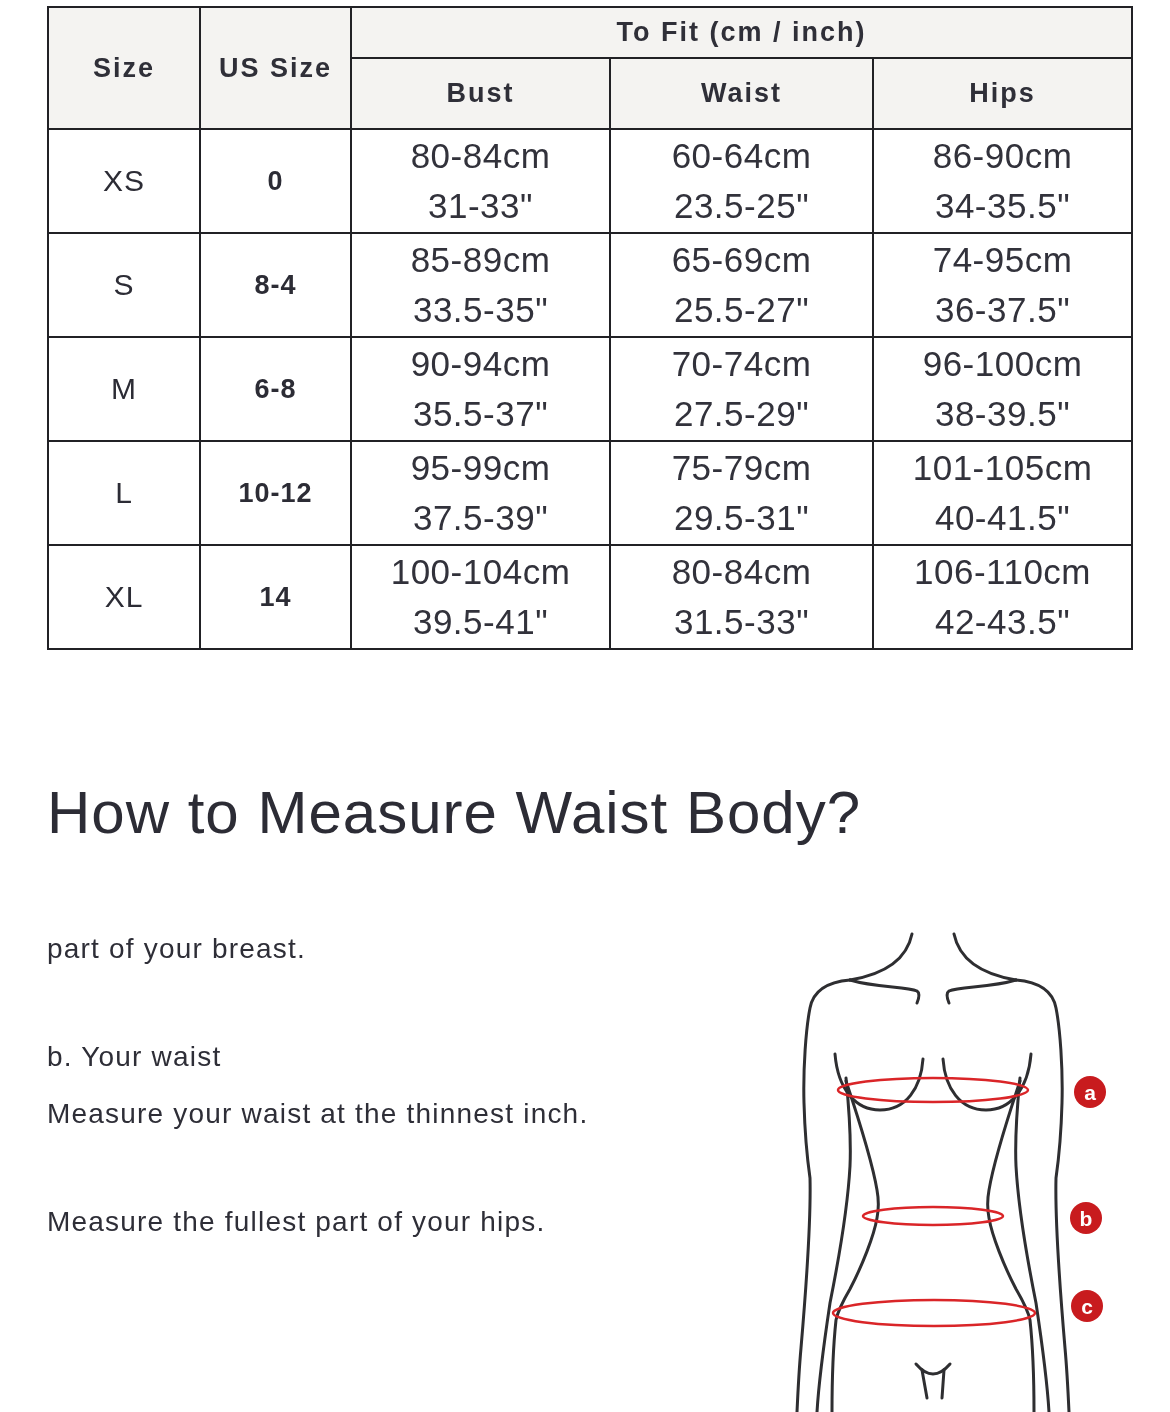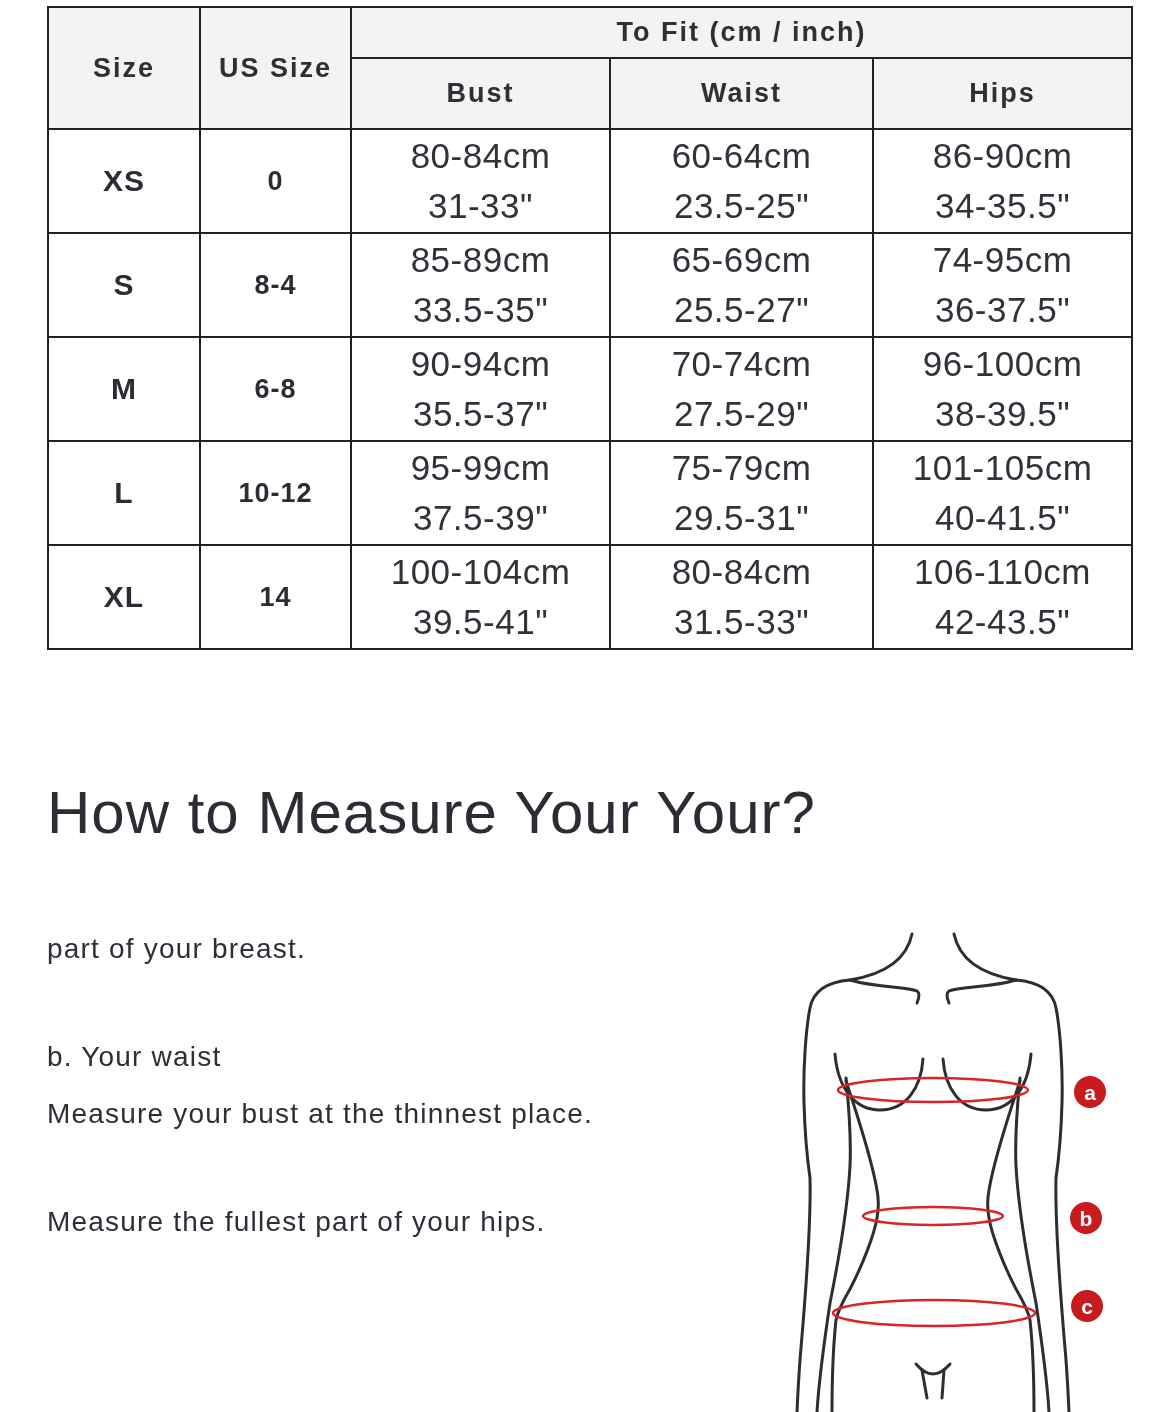--- a/index.html
+++ b/index.html
@@ -29,21 +29,21 @@
   .size-table thead th {
     background: #f4f3f1;
     font-weight: bold;
     font-size: 27px;
     letter-spacing: 2px;
     color: #2f2f38;
   }
   .size-table .tofit-row th { height: 51px; }
   .size-table .sub-row th   { height: 71px; }
   .size-table tbody td { height: 104px; background: #fff; }
-  td.size-cell { font-weight: bold; font-size: 30px; letter-spacing: 1px; color: #2c2c35; }
+  td.size-cell { font-weight: normal; font-size: 30px; letter-spacing: 1px; color: #2c2c35; }
   td.us-cell   { font-weight: bold; font-size: 27px; letter-spacing: 1px; color: #2c2c35; }
   td.meas-cell { font-size: 35px; letter-spacing: 0.5px; color: #32323b; }
   td.meas-cell .val-line { line-height: 50px; }
 
   
   h1.measure-heading {
     position: absolute; left: 47px; top: 778px;
     margin: 0;
     font-size: 60px;
     font-weight: 400;
@@ -185,29 +185,29 @@
         <div class="val-line">31.5-33"</div>
       </td>
       <td class="meas-cell">
         <div class="val-line">106-110cm</div>
         <div class="val-line">42-43.5"</div>
       </td>
     </tr>
   </tbody>
 </table>
 
-<h1 class="measure-heading">How to Measure Your Your?</h1>
+<h1 class="measure-heading">How to Measure Waist Body?</h1>
 
 <div class="steps">
   <div class="step">
     <div class="line">part of your breast.</div>
   </div>
   <div class="step">
     <div class="line">b. Your waist</div>
-    <div class="line">Measure your bust at the thinnest place.</div>
+    <div class="line">Measure your waist at the thinnest inch.</div>
   </div>
   <div class="step">
     <div class="line">Measure the fullest part of your hips.</div>
   </div>
 </div>
 
 <div class="diagram">
   <svg width="390" height="494" viewBox="0 0 390 494">
     <g fill="none" stroke="#2e2e31" stroke-width="3" stroke-linecap="round">
 

